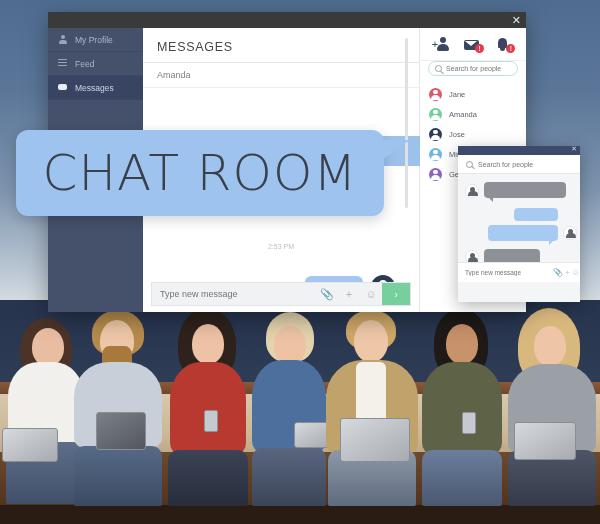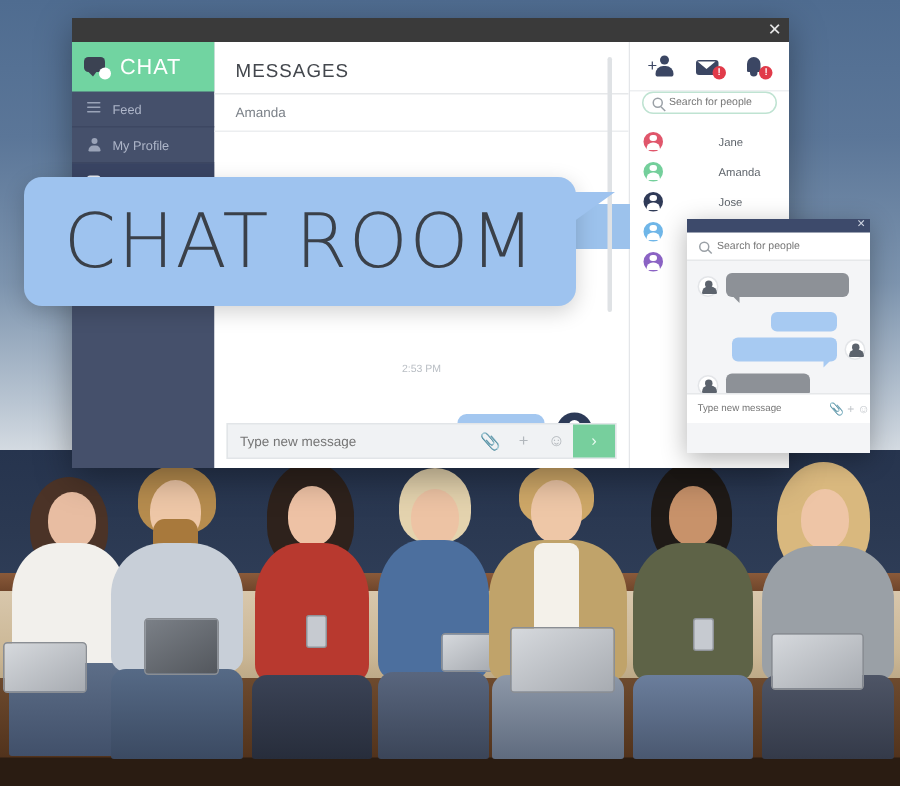--- a/index.html
+++ b/index.html
@@ -212,25 +212,25 @@
   #people-search-input {
     border:0; outline:none; background:transparent; font-size:7px; color:#aab0b6;
     width:70px; font-family:"Liberation Sans", sans-serif;
   }
   .contact {
     display:flex; align-items:center; gap:7px; padding:3.5px 0 3.5px 9px;
   }
   .c-avatar { width:13px; height:13px; border-radius:50%; position:relative; flex:none; }
   .c-avatar .h { position:absolute; left:4.2px; top:2px; width:4.6px; height:4.6px; background:#fff; border-radius:50%; }
   .c-avatar .b { position:absolute; left:2.2px; bottom:1px; width:9px; height:4.6px; background:#fff; border-radius:5px 5px 1px 1px; }
-  .c-name { font-size:7.5px; color:#5d636a;margin-left:30px; }
+  .c-name { font-size:7.5px; color:#5d636a; }
 
   
   #chatroom-bubble {
-    position:absolute; left:16px; top:118px; width:368px; height:86px;
+    position:absolute; left:16px; top:130px; width:368px; height:86px;
     background:#9ec3ef; border-radius:12px;
     display:flex; align-items:center; justify-content:center;
     box-shadow:0 4px 14px rgba(0,0,0,.18);
   }
   #chatroom-bubble .tail {
     position:absolute; right:-26px; top:10px; width:0; height:0;
     border-left:28px solid #9ec3ef;
     border-bottom:20px solid transparent;
   }
   #chatroom-text {
@@ -346,43 +346,36 @@
 
 <div id="app-window">
 
   <div id="titlebar">
     <span id="close-x">✕</span>
   </div>
 
   <div id="window-body">
 
     <div id="sidebar">
-      <div id="brand">
-        <span class="bubble-icon">
-          <span class="b1"></span>
-            <span class="b2"></span>
+
+      <div class="nav-item">
+        <span class="nav-ico ico-person">
+          <span class="ph"></span>
+            <span class="pb"></span>
         </span>
-        <span id="brand-label">CHAT</span>
+        <span>My Profile</span>
       </div>
 
       <div class="nav-item">
         <span class="nav-ico ico-lines">
           <i></i>
             <i></i>
             <i></i>
         </span>
         <span>Feed</span>
-      </div>
-
-      <div class="nav-item">
-        <span class="nav-ico ico-person">
-          <span class="ph"></span>
-            <span class="pb"></span>
-        </span>
-        <span>My Profile</span>
       </div>
 
       <div class="nav-item active">
         <span class="nav-ico ico-msg">
           <span class="mb"></span>
         </span>
         <span>Messages</span>
       </div>
     </div>
 

